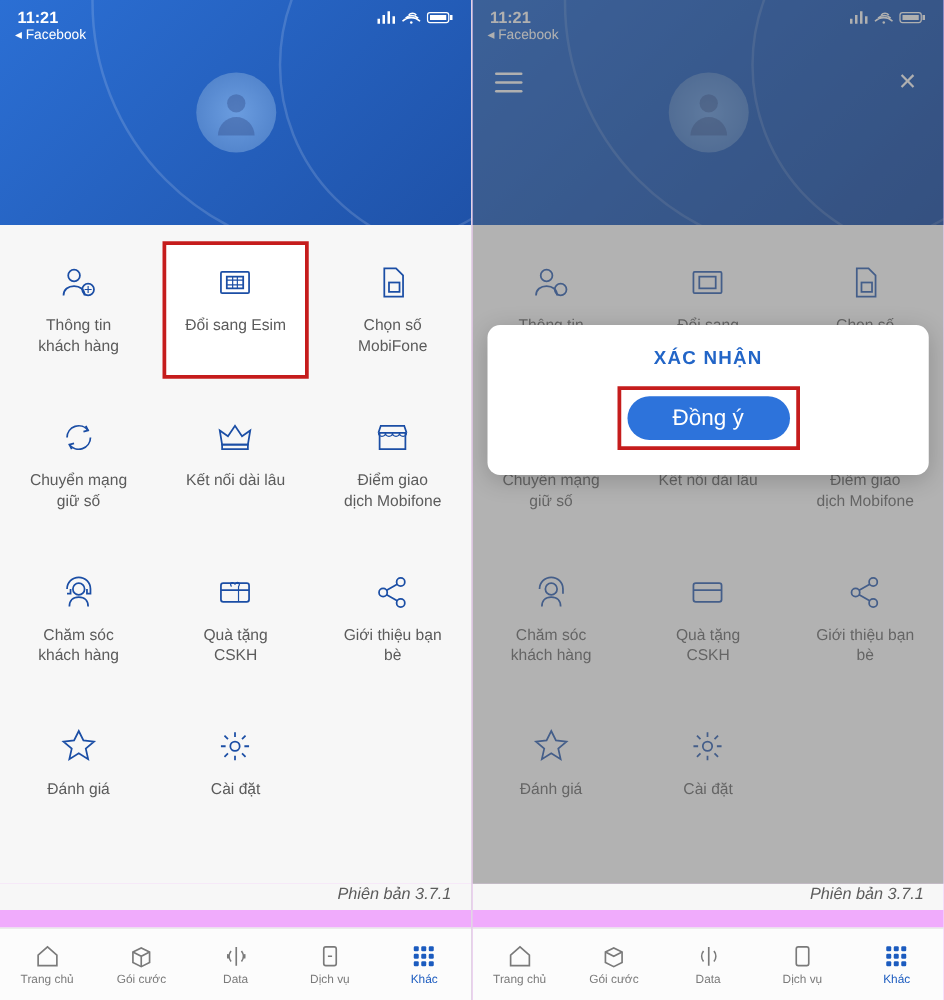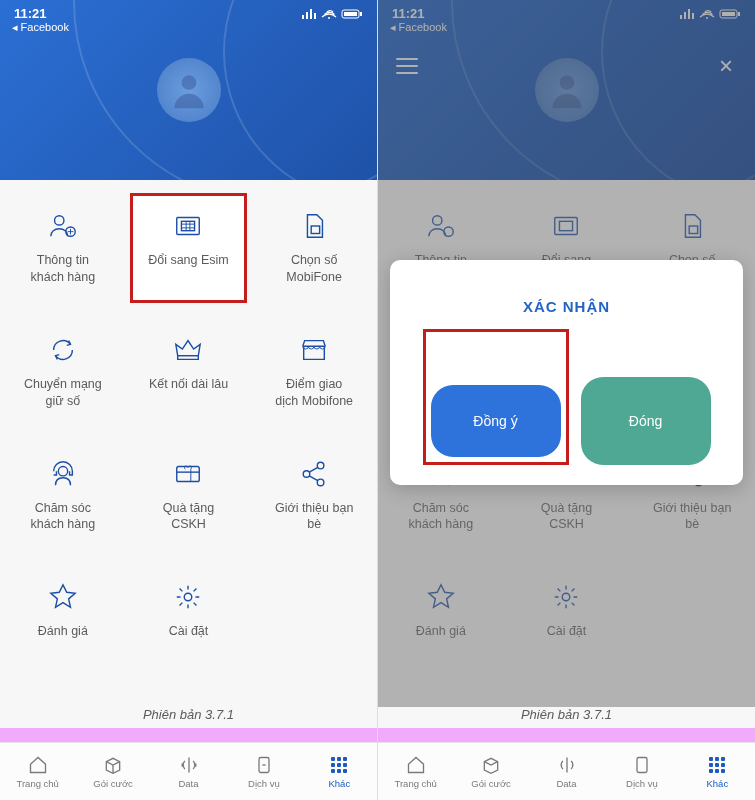--- a/index.html
+++ b/index.html
@@ -29,29 +29,29 @@
 .grid { padding: 20px 0 10px; display: grid; grid-template-columns: repeat(3, 1fr); row-gap: 28px; background: #f7f7f7; position: relative; }
 .cell { display: flex; flex-direction: column; align-items: center; text-align: center; color: #5b5b5b; font-size: 12.5px; line-height: 1.35; padding: 10px 23px; }
 .cell-icon { width: 32px; height: 32px; margin-bottom: 10px; display: flex; align-items: center; justify-content: center; }
 .cell-icon svg { stroke: #1b4ea5; fill: none; stroke-width: 1.5; }
 .highlighted-esim { background: #fff; border: 3px solid #c51c1c; margin: -7px 4px; padding: 14px 6px; }
 
 .overlay { position: absolute; inset: 0; background: rgba(110,110,110,0.5); z-index: 5; pointer-events: none; }
 .overlay-header { position: absolute; top: 0; left: 0; right: 0; bottom: 0; background: rgba(80,80,80,0.45); z-index: 4; }
 
 .dialog { position: absolute; left: 12px; right: 12px; top: 260px; background: #fff; border-radius: 10px; padding: 18px 16px 20px; z-index: 10; box-shadow: 0 4px 20px rgba(0,0,0,0.2); }
-.dialog-title { text-align: center; color: #2265c7; font-weight: 600; font-size: 15px; letter-spacing: 1px; margin-bottom: 14px; margin-top: 20px; }
+.dialog-title { text-align: center; color: #2265c7; font-weight: 600; font-size: 15px; letter-spacing: 1px; margin-bottom: 14px; }
 .dialog-body { text-align: center; color: #555; font-size: 12px; line-height: 1.5; margin-bottom: 18px; }
 .dialog-actions { display: flex; gap: 12px; justify-content: center; }
-.btn { border: none; border-radius: 22px; padding: 28px 0; width: 130px; font-size: 14px; color: #fff; margin-top: 48px; }
+.btn { border: none; border-radius: 22px; padding: 7px 0; width: 130px; font-size: 18px; color: #fff; }
 .btn-agree { background: #2d73db; }
 .btn-close { background: #4ea893; }
 .btn-highlight { display: inline-block; padding: 5px; background: #fff; border: 3px solid #c51c1c; }
 
-.version { text-align: center; padding: 0 16px 6px; color: #5b5b5b; font-size: 13px; font-style: italic; background: #f7f7f7; }
+.version { text-align: right; padding: 0 16px 6px; color: #5b5b5b; font-size: 13px; font-style: italic; background: #f7f7f7; }
 .spacer { flex: 1; background: #f7f7f7; }
 
 .tabbar { display: flex; background: #fcfcfc; border-top: 1px solid #e5e5e5; height: 58px; margin-top: 14px; }
 .tab { flex: 1; display: flex; flex-direction: column; align-items: center; justify-content: center; gap: 3px; color: #7a7a7a; font-size: 9.5px; }
 .tab.active { color: #1b5bbf; }
 .tab-icon { width: 22px; height: 20px; display: flex; align-items: center; justify-content: center; }
 .tab-icon svg { stroke: currentColor; fill: none; stroke-width: 1.6; }
 .khac-icon { display: grid; grid-template-columns: repeat(3,4px); gap: 2px; }
 .khac-icon span { width: 4px; height: 4px; background: currentColor; border-radius: 1px; }
 </style>
@@ -399,21 +399,20 @@
         <div class="overlay"></div>
       </div>
     <div class="version" style="position:relative;">Phiên bản 3.7.1</div>
 
     <div class="dialog">
       <div class="dialog-title">XÁC NHẬN</div>
       <div class="dialog-actions">
         <span class="btn-highlight">
           <button class="btn btn-agree">Đồng ý</button>
         </span>
-        <button class="btn btn-close">Đóng</button>
       </div>
     </div>
 
     <div class="tabbar">
       <div class="tab">
           <div class="tab-icon">
             <svg viewBox="0 0 24 24" width="20" height="20">
               <path d="M3 11l9-8 9 8v10H3z"></path>
             </svg>
           </div>

